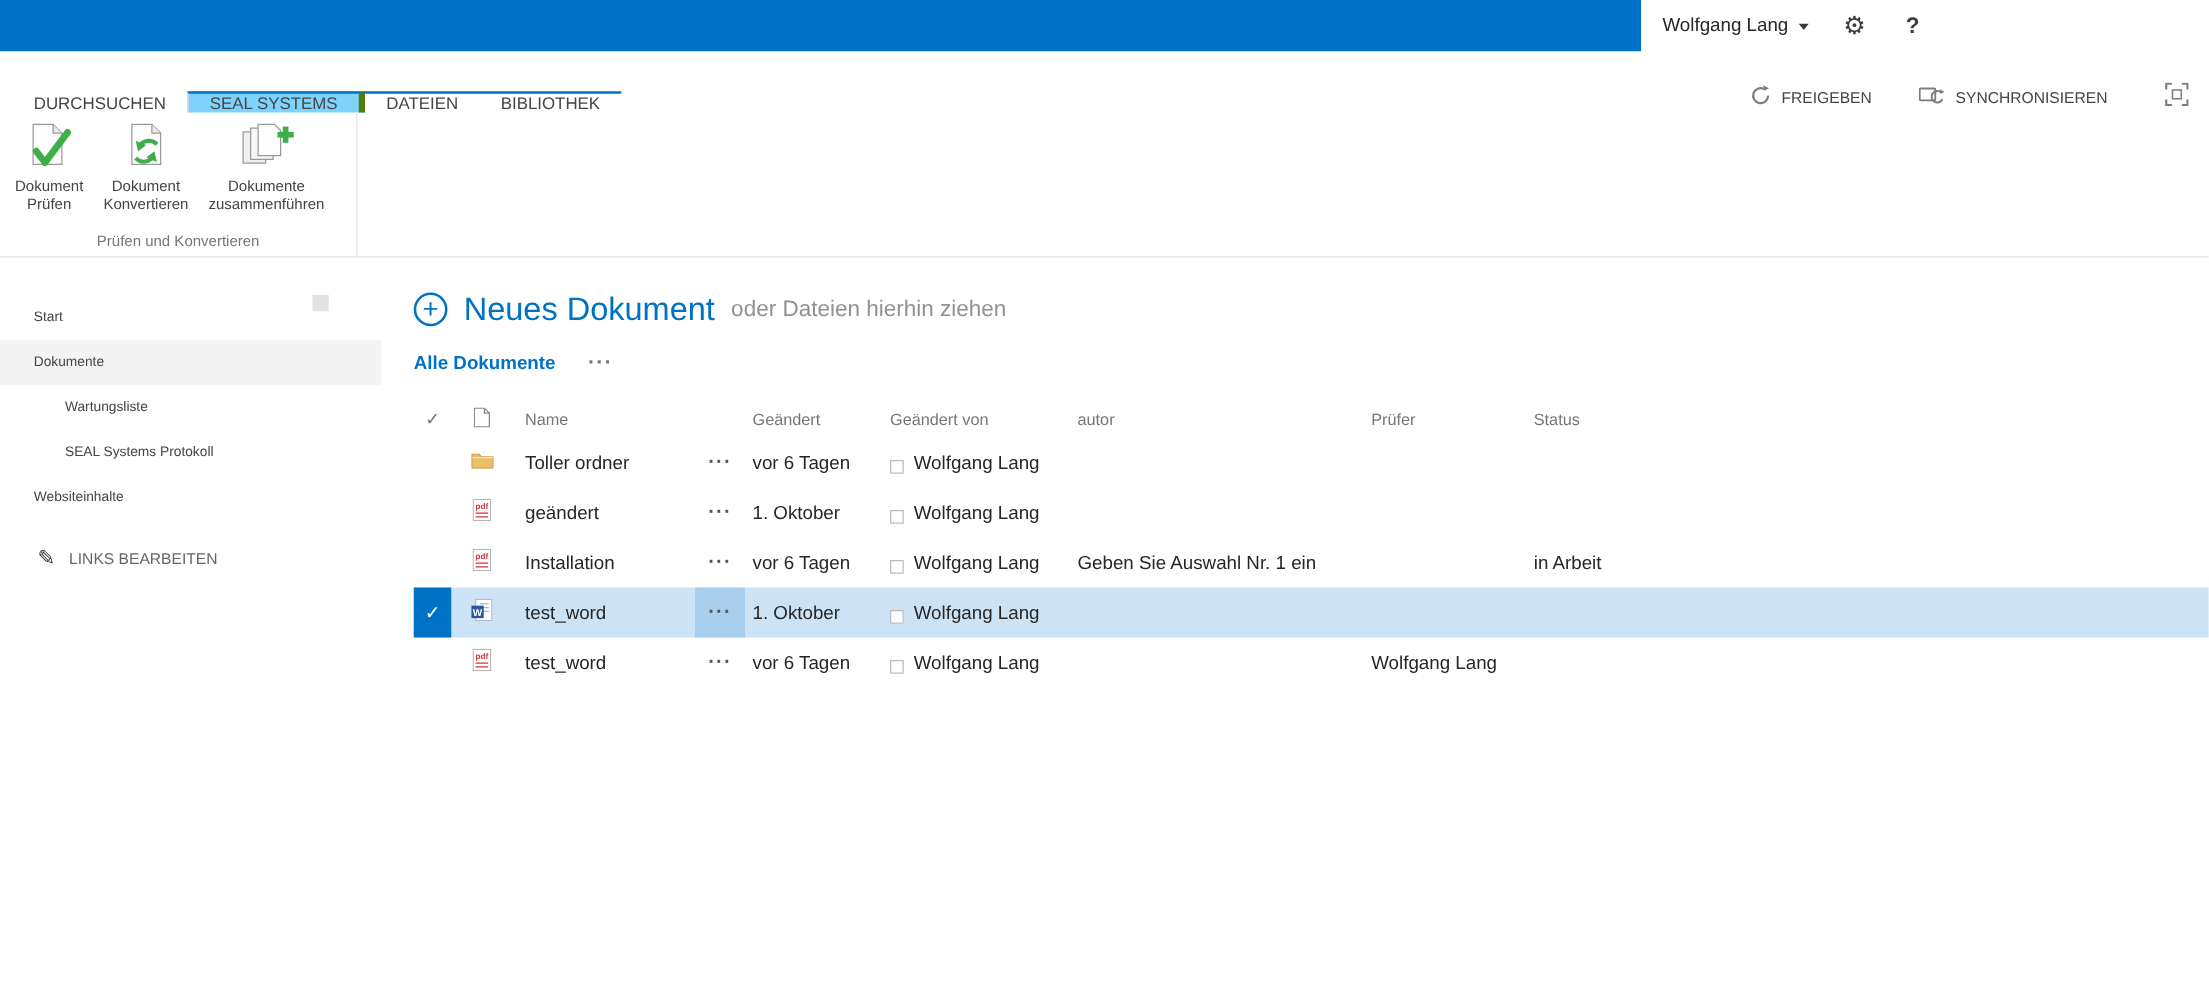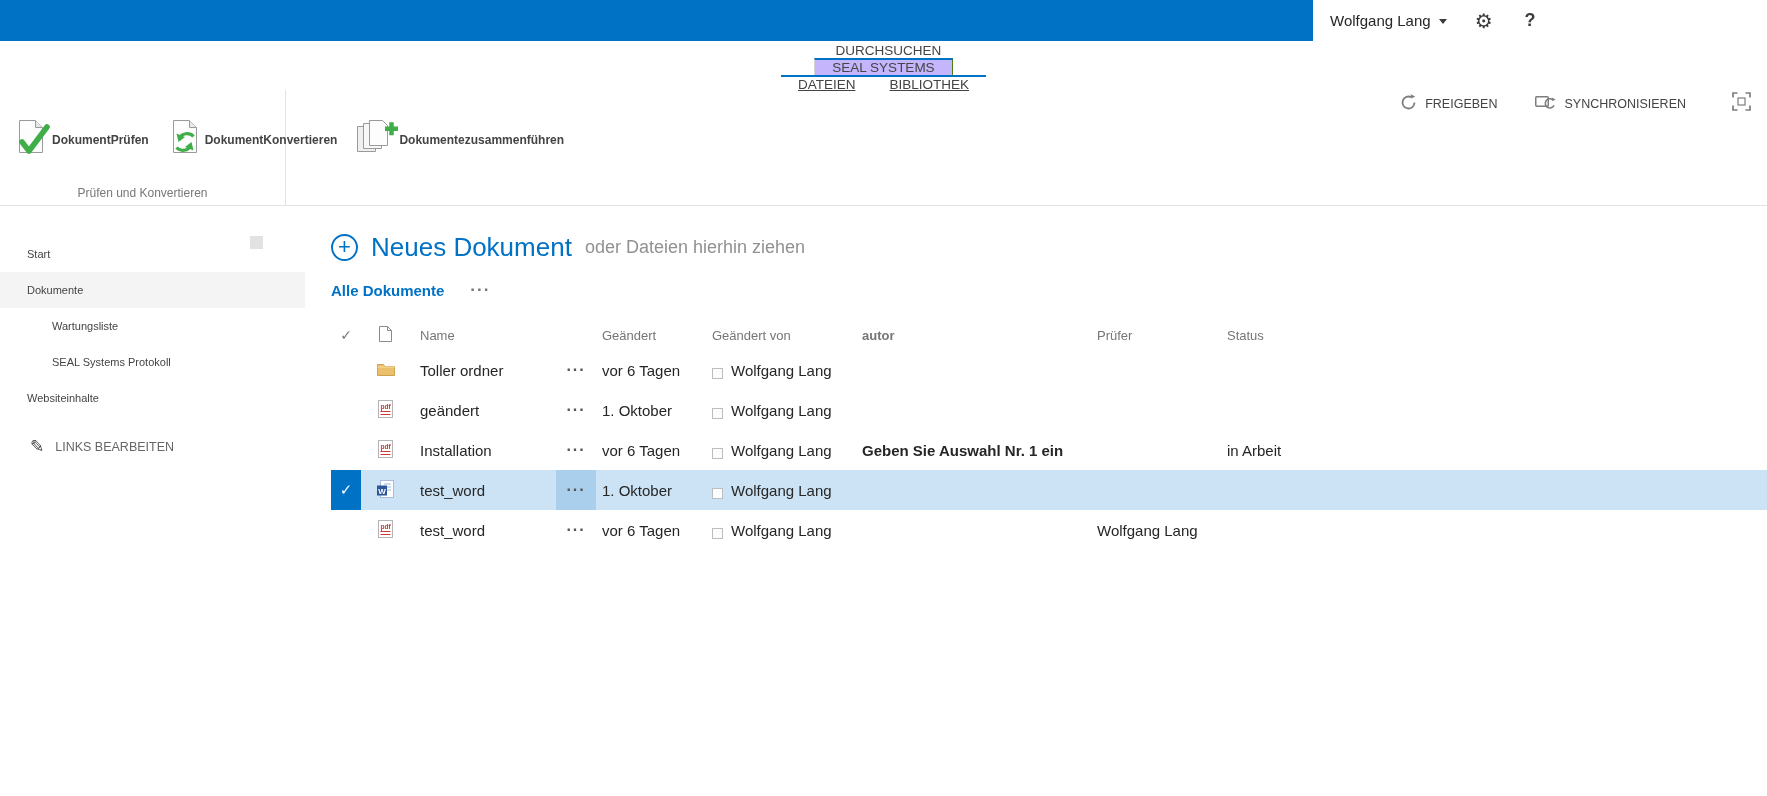--- a/index.html
+++ b/index.html
@@ -10,37 +10,37 @@
   .topbar { height:41px; display:flex; }
   .topbar-blue { width:1313px; background:#0072c6; }
   .topbar-right { flex:1; background:#ffffff; display:flex; align-items:center; padding-left:17px; }
   .user-menu { display:flex; align-items:center; gap:8px; font-size:15px; color:#262626; cursor:pointer; }
   .caret { width:0; height:0; border-left:4px solid transparent; border-right:4px solid transparent;
            border-top:5px solid #3b3b3b; margin-top:2px; }
   .gear { font-size:20px; color:#3b3b3b; margin-left:28px; cursor:pointer; line-height:1; }
   .help { font-size:18px; font-weight:bold; color:#3b3b3b; margin-left:32px; cursor:pointer; }
 
   
-  .tabs-row { height:49px; display:flex; align-items:center;flex-direction:column; }
+  .tabs-row { height:49px; display:flex; align-items:flex-end; }
   .tab { padding:0 17px; display:flex; align-items:center; font-size:13.5px; color:#444;
          cursor:pointer; border-top:2px solid transparent; }
   .tab-first { margin-left:10px; }
-  .tab.active { border-top:2px solid #0072c6; border-left:1px solid #d5d5d5; border-right:1px solid #4d7c0f;
-                background:#c4b5fd; }
+  .tab.active { border-top:2px solid #0072c6; border-left:1px solid #d5d5d5; border-right:5px solid #4d7c0f;
+                background:#7dd3fc; }
   .tab-group { display:flex; border-top:2px solid #0072c6; }
-  .tab-group .tab { border-top:none;text-decoration:underline; }
+  .tab-group .tab { border-top:none; }
   .tabs-right { margin-left:auto; display:flex; align-items:center; padding-right:16px; gap:38px; }
   .tr-action { display:flex; align-items:center; gap:8px; font-size:12.5px; color:#444; cursor:pointer; white-space:nowrap; }
   .focus-btn { cursor:pointer; display:flex; align-items:center; margin-left:8px; }
 
   
   .ribbon { height:116px; border-bottom:1px solid #e3e3e3; display:flex; }
   .ribbon-group { width:286px; border-right:1px solid #e3e3e3; display:flex; flex-direction:column; }
   .rg-buttons { display:flex; gap:4px; padding:3px 4px 0 6px; flex:1; }
-  .ribbon-btn { display:flex; align-items:center; padding:3px 6px; cursor:pointer; border-radius:2px;font-weight:bold; }
+  .ribbon-btn { display:flex; flex-direction:column; padding:3px 6px; cursor:pointer; border-radius:2px; }
   .rb-ic { height:46px; display:flex; align-items:center; justify-content:center; }
   .rb-line { display:block; font-size:12px; line-height:14px; color:#444; text-align:center; white-space:nowrap; }
   .rg-label { text-align:center; font-size:12px; color:#777; padding-bottom:5px; }
 
   
   .content { display:flex; height:590px; }
 
   .sidebar { width:305px; flex-shrink:0; padding-top:30px; position:relative; }
   .side-item { height:36px; line-height:36px; padding-left:27px; font-size:11px; color:#444; cursor:pointer; white-space:nowrap; }
   .side-item.active { background:#f4f4f4; }
@@ -73,21 +73,21 @@
   .sel-check { color:#fff; font-size:15px; }
   .hdr-check { font-size:14px; color:#767676; }
 
   .c-check { width:30px; height:100%; display:flex; align-items:center; justify-content:center; flex-shrink:0; }
   .c-icon  { width:49px; display:flex; align-items:center; justify-content:center; flex-shrink:0; }
   .c-name  { width:146px; padding-left:10px; white-space:nowrap; cursor:pointer; }
   .c-menu  { width:40px; height:100%; display:flex; align-items:center; justify-content:center; cursor:pointer; flex-shrink:0; }
   .c-menu .ellip { color:#555; font-size:16px; }
   .c-mod   { width:110px; padding-left:6px; white-space:nowrap; }
   .c-modby { width:150px; padding-left:6px; display:flex; align-items:flex-end; gap:8px; white-space:nowrap; }
-  .c-autor { width:235px; padding-left:6px; white-space:nowrap;font-weight:bold; }
+  .c-autor { width:235px; padding-left:6px; white-space:nowrap; }
   .c-pruefer { width:130px; padding-left:6px; white-space:nowrap; }
   .c-status { width:80px; padding-left:6px; white-space:nowrap; }
 
   .presence { width:11px; height:11px; border:1px solid #bdbdbd; background:#fdfdfd; flex-shrink:0; }
 </style>
 </head>
 <body>
 
 <div class="topbar">
   <div class="topbar-blue"></div>

